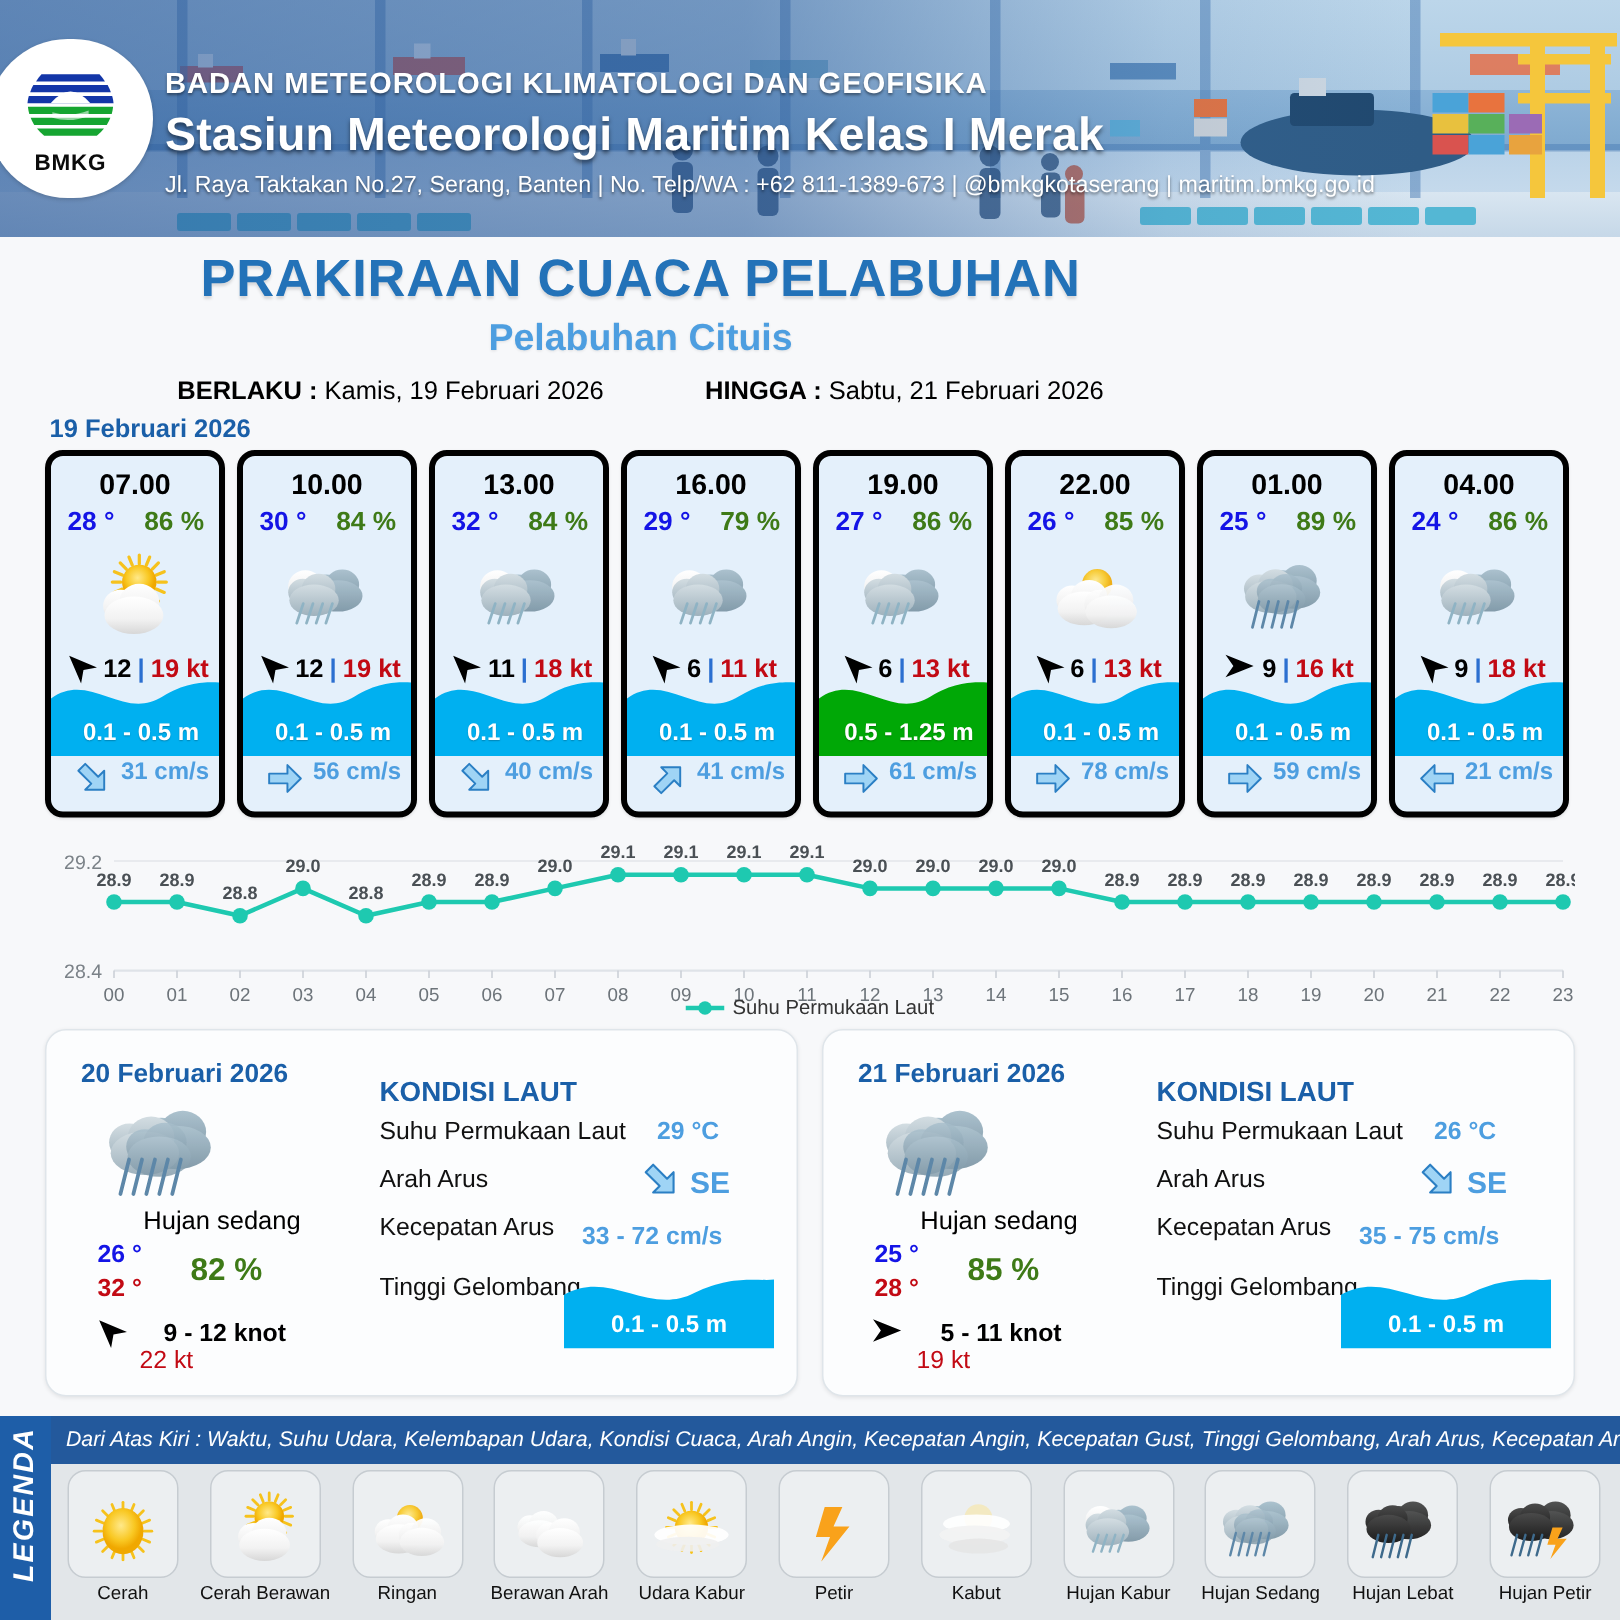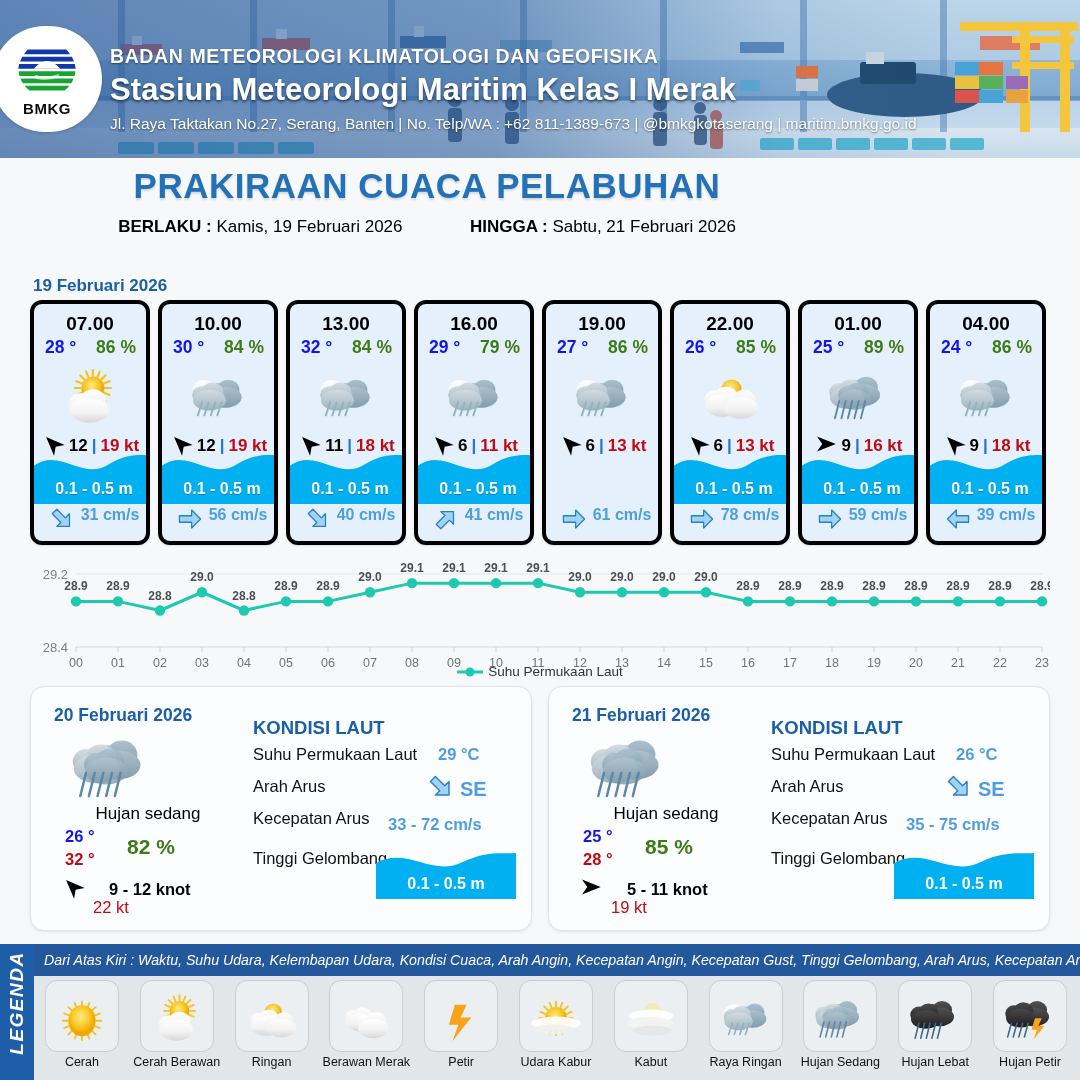--- a/index.html
+++ b/index.html
@@ -233,20 +233,21 @@
 
   <div class="hdr-texts">
     <div class="hdr-l1">BADAN METEOROLOGI KLIMATOLOGI DAN GEOFISIKA</div>
     <div class="hdr-l2">Stasiun Meteorologi Maritim Kelas I Merak</div>
     <div class="hdr-l3">Jl. Raya Taktakan No.27, Serang, Banten | No. Telp/WA : +62 811-1389-673 | @bmkgkotaserang | maritim.bmkg.go.id</div>
   </div>
 </div>
 
 <div class="title-wrap">
   <div class="title-main">PRAKIRAAN CUACA PELABUHAN</div>
+  <div class="title-sub">Pelabuhan Cituis</div>
   <div class="valid-row">
     <span class="k">BERLAKU :</span>
     <span>Kamis, 19 Februari 2026</span>
     <span class="sp"></span>
     <span class="k">HINGGA :</span>
     <span>Sabtu, 21 Februari 2026</span>
   </div>
 </div>
 
 <div class="day1-date">19 Februari 2026</div>
@@ -596,20 +597,28 @@
         </svg>
       </div>
     <div class="c-wind">
       <span><svg width="24" height="24" viewBox="0 0 32 32" style="transform:rotate(315deg)">
      <path d="M16 3 L26 28 L16 21 L6 28 Z" fill="#000"></path>
           </svg></span>
       <span class="num">6</span>
       <span class="bar">|</span>
       <span class="gust">13 kt</span>
     </div>
+    <div class="c-wave">
+      <svg width="120" height="60" viewBox="0 0 120 60" preserveAspectRatio="none">
+    <path d="M0 21.599999999999998 C 26.4 3, 48 37.2, 74.4 20.400000000000002
+             C 96 7.199999999999999, 110.4 12, 120 10.799999999999999
+             L 120 60 L 0 60 Z" fill="#00a806"></path>
+        </svg>
+      <div class="lbl">0.5 - 1.25 m</div>
+    </div>
     <div class="c-cur">
       <span><svg width="26" height="26" viewBox="0 0 32 32" style="transform:rotate(0deg)">
      <path d="M3 12 L18 12 L18 5 L29 16 L18 27 L18 20 L3 20 Z" fill="#9fd4f5" stroke="#2b7fc4" stroke-width="1.6" stroke-linejoin="round"></path>
           </svg></span>
       <span class="val">61 cm/s</span>
     </div>
     </div>
     <div class="card">
     <div class="c-time">22.00</div>
     <div class="c-tr">
@@ -817,21 +826,21 @@
     <path d="M0 21.599999999999998 C 26.4 3, 48 37.2, 74.4 20.400000000000002
              C 96 7.199999999999999, 110.4 12, 120 10.799999999999999
              L 120 60 L 0 60 Z" fill="#00b0f0"></path>
         </svg>
       <div class="lbl">0.1 - 0.5 m</div>
     </div>
     <div class="c-cur">
       <span><svg width="26" height="26" viewBox="0 0 32 32" style="transform:rotate(180deg)">
      <path d="M3 12 L18 12 L18 5 L29 16 L18 27 L18 20 L3 20 Z" fill="#9fd4f5" stroke="#2b7fc4" stroke-width="1.6" stroke-linejoin="round"></path>
           </svg></span>
-      <span class="val">39 cm/s</span>
+      <span class="val">21 cm/s</span>
     </div>
     </div>
   </div>
 
 <div class="chart">
   <svg id="chart-svg" width="1020" height="125">
       <line x1="46" y1="22" x2="1012" y2="22" stroke="#e3e6ea" stroke-width="1"></line>
       <line x1="46" y1="95" x2="1012" y2="95" stroke="#dfe3e8" stroke-width="1.5"></line>
       <text x="38" y="27" text-anchor="end" font-size="13" fill="#7b8288" font-family="Liberation Sans, sans-serif">29.2</text>
       <text x="38" y="100" text-anchor="end" font-size="13" fill="#7b8288" font-family="Liberation Sans, sans-serif">28.4</text>
@@ -1293,53 +1302,21 @@
               <ellipse cx="44.16" cy="40.4" rx="15.6" ry="14.040000000000001" fill="url(#g-wc-berawan-tebal-icon62)"></ellipse>
               <ellipse cx="40" cy="50.8" rx="22.88" ry="14.560000000000002" fill="url(#g-wc-berawan-tebal-icon62)"></ellipse>
             </g>
             <g opacity="1">
               <ellipse cx="50.8" cy="52.56" rx="14.56" ry="13.44" fill="url(#g-wc-berawan-tebal-icon62)"></ellipse>
               <ellipse cx="66.47999999999999" cy="49.2" rx="16.8" ry="15.120000000000001" fill="url(#g-wc-berawan-tebal-icon62)"></ellipse>
               <ellipse cx="62" cy="60.400000000000006" rx="24.64" ry="15.680000000000001" fill="url(#g-wc-berawan-tebal-icon62)"></ellipse>
             </g>
           </svg>
         </div>
-                 <div class="leg-lbl">Berawan Merak</div>
-      </div>
-      <div class="leg-item">
-        <div class="leg-box">
-          <svg width="62" height="50.839999999999996" viewBox="0 0 100 82">
-   <defs>
-     <radialGradient id="g-sun-petir-icon62" cx="45%" cy="38%">
-       <stop offset="0%" stop-color="#ffe98a"></stop>
-                <stop offset="65%" stop-color="#f9c823"></stop>
-       <stop offset="100%" stop-color="#f0a800"></stop>
-     </radialGradient>
-     <linearGradient id="g-wc-petir-icon62" x1="0" y1="0" x2="0" y2="1">
-       <stop offset="0%" stop-color="#ffffff"></stop>
-                <stop offset="60%" stop-color="#f2f2f2"></stop>
-       <stop offset="100%" stop-color="#d7d7d7"></stop>
-     </linearGradient>
-     <linearGradient id="g-gc-petir-icon62" x1="0" y1="0" x2="0" y2="1">
-       <stop offset="0%" stop-color="#d3dde2"></stop>
-                <stop offset="100%" stop-color="#9fb2bd"></stop>
-     </linearGradient>
-     <linearGradient id="g-bc-petir-icon62" x1="0" y1="0" x2="0" y2="1">
-       <stop offset="0%" stop-color="#a8bfcc"></stop>
-                <stop offset="100%" stop-color="#7e97a6"></stop>
-     </linearGradient>
-     <linearGradient id="g-dk-petir-icon62" x1="0" y1="0" x2="0" y2="1">
-       <stop offset="0%" stop-color="#4a4a4a"></stop>
-                <stop offset="100%" stop-color="#1c1c1c"></stop>
-     </linearGradient>
-   </defs>
-            <path d="M40 22 l19 0 l-9.5 20.9 l17.099999999999998 0 l-30.4 38 l9.5 -26.599999999999998 l-15.2 0 Z" fill="#f9a21b"></path>
-          </svg>
-        </div>
-                 <div class="leg-lbl">Petir</div>
+                 <div class="leg-lbl">Berawan Arah</div>
       </div>
       <div class="leg-item">
         <div class="leg-box">
           <svg width="62" height="50.839999999999996" viewBox="0 0 100 82">
    <defs>
      <radialGradient id="g-sun-udara-kabur-icon62" cx="45%" cy="38%">
        <stop offset="0%" stop-color="#ffe98a"></stop>
                 <stop offset="65%" stop-color="#f9c823"></stop>
        <stop offset="100%" stop-color="#f0a800"></stop>
      </radialGradient>
@@ -1381,20 +1358,52 @@
             <ellipse cx="50" cy="52" rx="40" ry="11" fill="#ffffff" opacity=".92"></ellipse>
             <ellipse cx="46" cy="62" rx="34" ry="8" fill="#f0f0f0" opacity=".9"></ellipse>
           </svg>
         </div>
                  <div class="leg-lbl">Udara Kabur</div>
       </div>
       <div class="leg-item">
         <div class="leg-box">
           <svg width="62" height="50.839999999999996" viewBox="0 0 100 82">
    <defs>
+     <radialGradient id="g-sun-petir-icon62" cx="45%" cy="38%">
+       <stop offset="0%" stop-color="#ffe98a"></stop>
+                <stop offset="65%" stop-color="#f9c823"></stop>
+       <stop offset="100%" stop-color="#f0a800"></stop>
+     </radialGradient>
+     <linearGradient id="g-wc-petir-icon62" x1="0" y1="0" x2="0" y2="1">
+       <stop offset="0%" stop-color="#ffffff"></stop>
+                <stop offset="60%" stop-color="#f2f2f2"></stop>
+       <stop offset="100%" stop-color="#d7d7d7"></stop>
+     </linearGradient>
+     <linearGradient id="g-gc-petir-icon62" x1="0" y1="0" x2="0" y2="1">
+       <stop offset="0%" stop-color="#d3dde2"></stop>
+                <stop offset="100%" stop-color="#9fb2bd"></stop>
+     </linearGradient>
+     <linearGradient id="g-bc-petir-icon62" x1="0" y1="0" x2="0" y2="1">
+       <stop offset="0%" stop-color="#a8bfcc"></stop>
+                <stop offset="100%" stop-color="#7e97a6"></stop>
+     </linearGradient>
+     <linearGradient id="g-dk-petir-icon62" x1="0" y1="0" x2="0" y2="1">
+       <stop offset="0%" stop-color="#4a4a4a"></stop>
+                <stop offset="100%" stop-color="#1c1c1c"></stop>
+     </linearGradient>
+   </defs>
+            <path d="M40 22 l19 0 l-9.5 20.9 l17.099999999999998 0 l-30.4 38 l9.5 -26.599999999999998 l-15.2 0 Z" fill="#f9a21b"></path>
+          </svg>
+        </div>
+                 <div class="leg-lbl">Petir</div>
+      </div>
+      <div class="leg-item">
+        <div class="leg-box">
+          <svg width="62" height="50.839999999999996" viewBox="0 0 100 82">
+   <defs>
      <radialGradient id="g-sun-kabut-icon62" cx="45%" cy="38%">
        <stop offset="0%" stop-color="#ffe98a"></stop>
                 <stop offset="65%" stop-color="#f9c823"></stop>
        <stop offset="100%" stop-color="#f0a800"></stop>
      </radialGradient>
      <linearGradient id="g-wc-kabut-icon62" x1="0" y1="0" x2="0" y2="1">
        <stop offset="0%" stop-color="#ffffff"></stop>
                 <stop offset="60%" stop-color="#f2f2f2"></stop>
        <stop offset="100%" stop-color="#d7d7d7"></stop>
      </linearGradient>
@@ -1456,21 +1465,21 @@
               <ellipse cx="27.6" cy="41.519999999999996" rx="13.52" ry="12.48" fill="url(#g-gc-hujan-ringan-icon62)"></ellipse>
               <ellipse cx="42.16" cy="38.4" rx="15.6" ry="14.040000000000001" fill="url(#g-gc-hujan-ringan-icon62)"></ellipse>
               <ellipse cx="38" cy="48.8" rx="22.88" ry="14.560000000000002" fill="url(#g-gc-hujan-ringan-icon62)"></ellipse>
             </g>
             <line x1="28" y1="52" x2="22" y2="70" stroke="#8fb3c4" stroke-width="2.6" stroke-linecap="round"></line>
             <line x1="37" y1="52" x2="31" y2="70" stroke="#8fb3c4" stroke-width="2.6" stroke-linecap="round"></line>
             <line x1="46" y1="52" x2="40" y2="70" stroke="#8fb3c4" stroke-width="2.6" stroke-linecap="round"></line>
             <line x1="55" y1="52" x2="49" y2="70" stroke="#8fb3c4" stroke-width="2.6" stroke-linecap="round"></line>
           </svg>
         </div>
-                 <div class="leg-lbl">Raya Ringan</div>
+                 <div class="leg-lbl">Hujan Kabur</div>
       </div>
       <div class="leg-item">
         <div class="leg-box">
           <svg width="62" height="50.839999999999996" viewBox="0 0 100 82">
    <defs>
      <radialGradient id="g-sun-hujan-sedang-icon62" cx="45%" cy="38%">
        <stop offset="0%" stop-color="#ffe98a"></stop>
                 <stop offset="65%" stop-color="#f9c823"></stop>
        <stop offset="100%" stop-color="#f0a800"></stop>
      </radialGradient>

